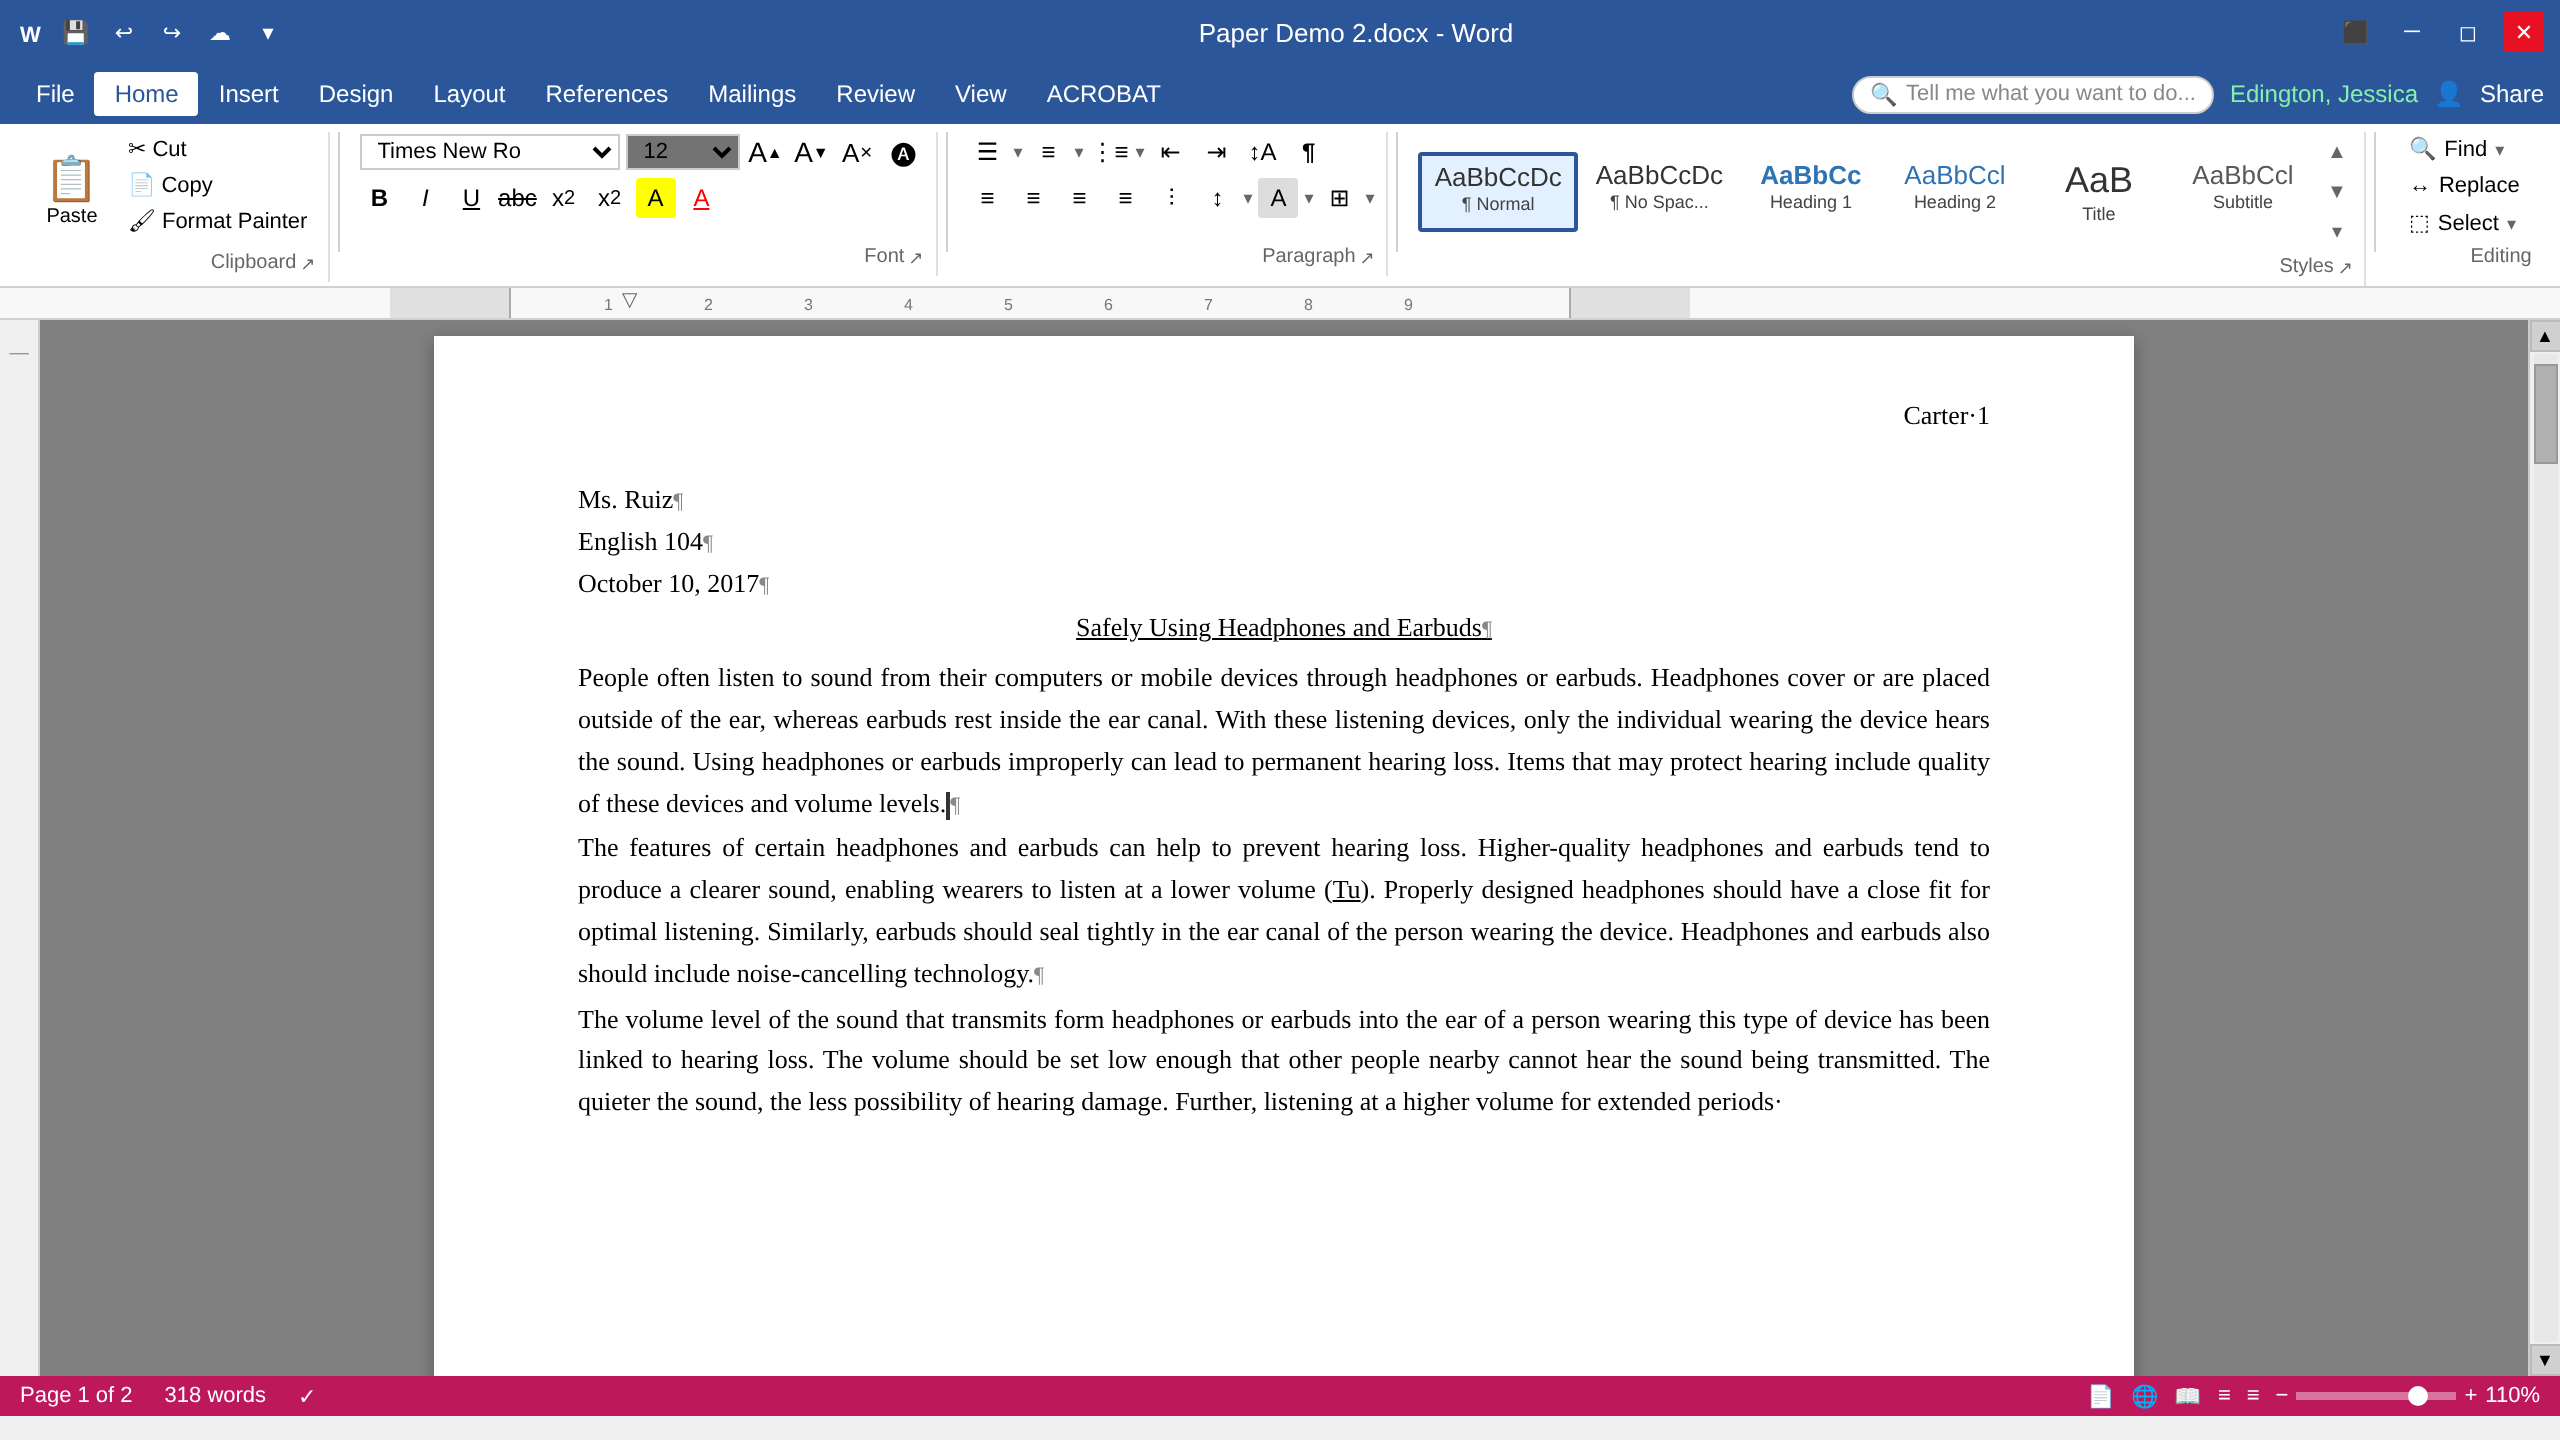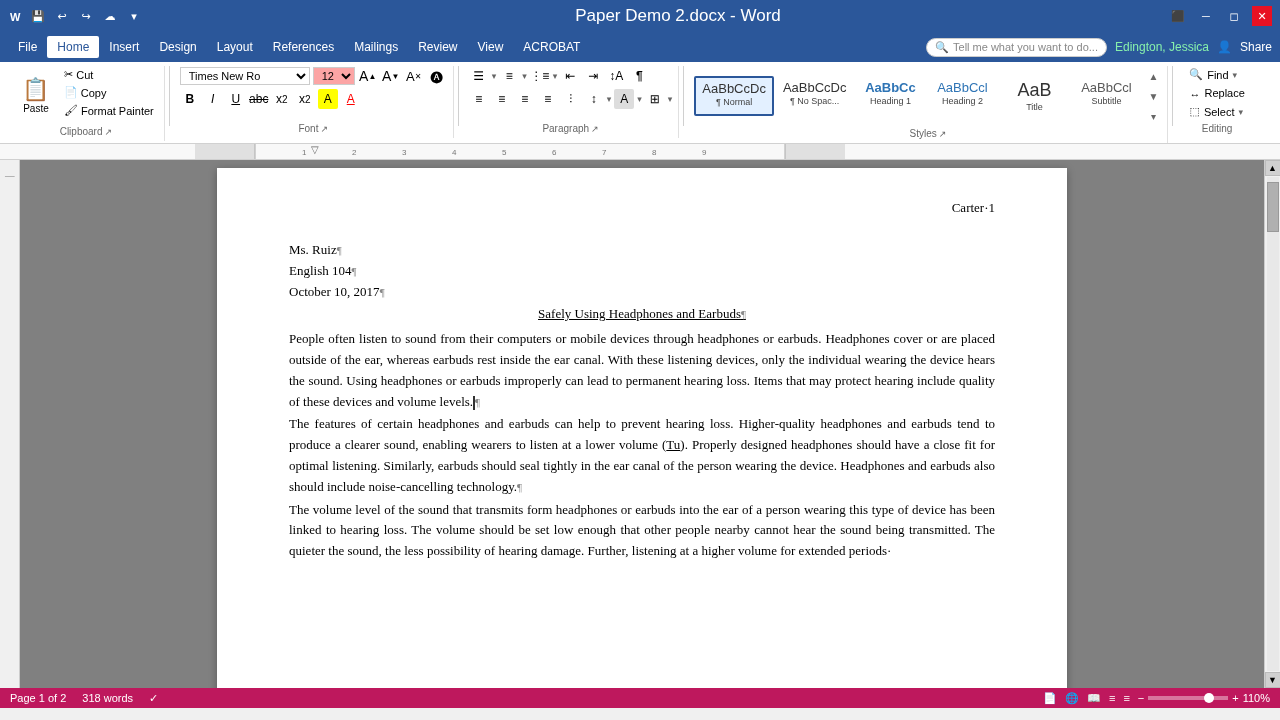--- a/index.html
+++ b/index.html
@@ -9,21 +9,21 @@
     .title-bar {
       background: #2b579a;
       height: 32px;
       display: flex;
       align-items: center;
       justify-content: space-between;
       padding: 0 8px;
       color: white;
     }
     .title-bar-left { display: flex; align-items: center; gap: 6px; }
-    .title-bar-center { font-size: 17px; font-weight: 400; margin-left: 44px; }
+    .title-bar-center { font-size: 13px; font-weight: 400; margin-left: 44px; }
     .title-bar-right { display: flex; align-items: center; gap: 8px; }
     .title-bar-icon { width: 16px; height: 16px; display: flex; align-items: center; justify-content: center; font-size: 13px; cursor: pointer; }
     .title-bar-btn { width: 20px; height: 20px; display: flex; align-items: center; justify-content: center; font-size: 11px; cursor: pointer; }
     .title-close { background: #e81123; }
     .quick-access { display: flex; align-items: center; gap: 4px; }
 
     
     .menu-bar {
       background: #2b579a;
       height: 30px;
@@ -69,21 +69,21 @@
     }
     .ribbon-group-label {
       font-size: 10px;
       color: #666;
       margin-top: auto;
       padding-top: 2px;
       text-align: center;
       width: 100%;
       display: flex;
       align-items: center;
-      justify-content: center;
+      justify-content: flex-end;
       gap: 2px;
     }
 
     
     .clipboard-group .paste-btn {
       width: 44px;
       height: 58px;
       display: flex;
       flex-direction: column;
       align-items: center;
@@ -124,22 +124,22 @@
       padding: 1px 4px;
       font-size: 11px;
       width: 130px;
       background: white;
       cursor: pointer;
     }
     .font-size-select {
       border: 1px solid #ccc;
       padding: 1px 4px;
       font-size: 11px;
-      width: 42px;
-      background: #fca5a5;
+      width: 57px;
+      background: #737373;
       cursor: pointer;
     }
     .font-btn {
       width: 20px;
       height: 20px;
       display: flex;
       align-items: center;
       justify-content: center;
       cursor: pointer;
       border-radius: 2px;

